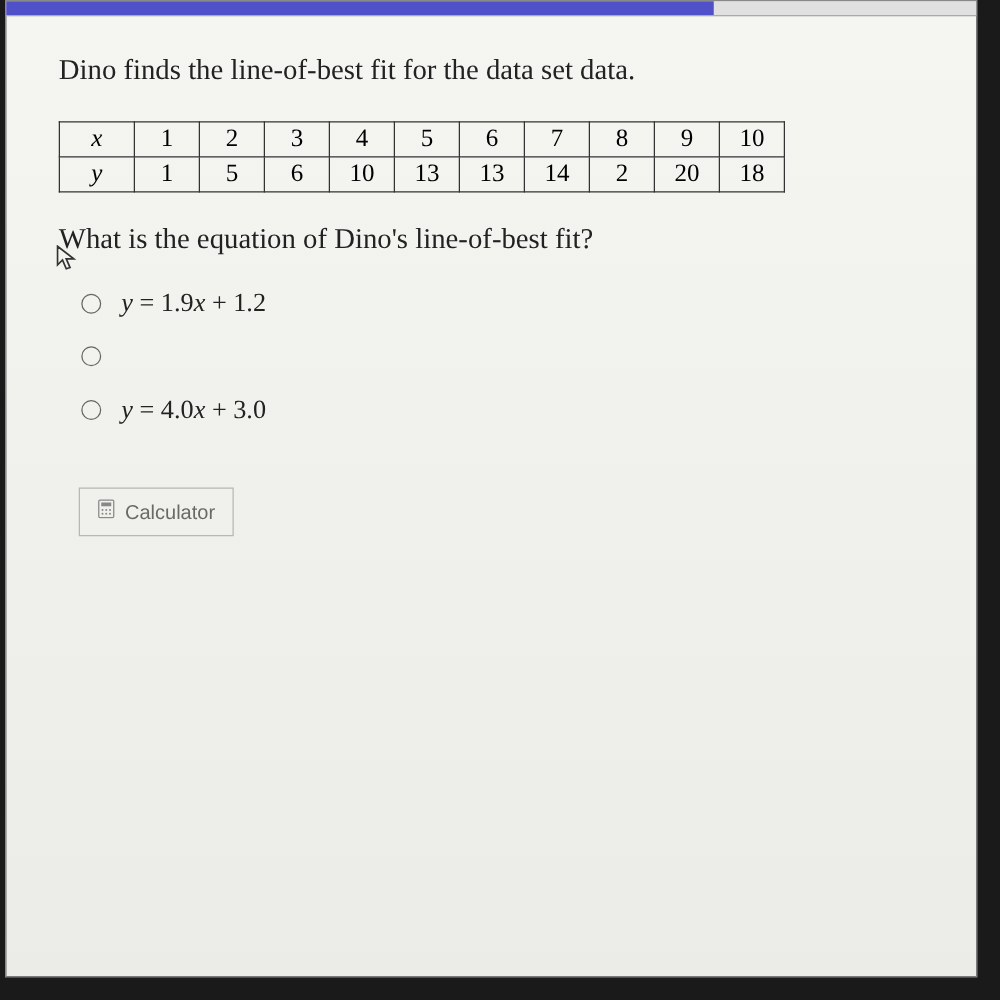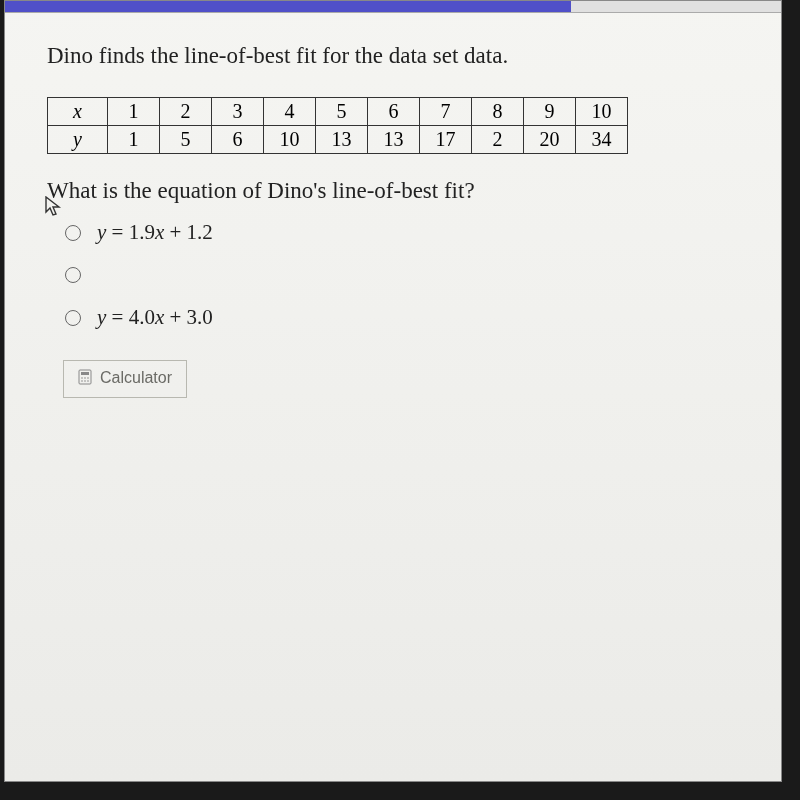--- a/index.html
+++ b/index.html
@@ -67,21 +67,21 @@
       position: absolute;
       left: 40px;
       top: 195px;
       font-size: 20px;
       color: #333;
     }
     .sub-question {
       font-size: 23px;
       color: #222;
       margin-top: 24px;
-      margin-bottom: 16px;
+      margin-bottom: 26px;
       font-weight: 400;
     }
     .options {
       padding-left: 18px;
     }
     .option-row {
       display: flex;
       align-items: center;
       margin-bottom: 22px;
     }
@@ -97,24 +97,24 @@
       font-family: 'Times New Roman', serif;
       font-size: 21px;
       font-style: italic;
       color: #222;
     }
     .option-label .num {
       font-style: normal;
     }
     .calculator-btn {
       display: inline-flex;
-      align-items: flex-start;
+      align-items: flex-end;
       border: 1px solid #b8b8b0;
       padding: 8px 14px;
-      margin-top: 8px;
+      margin-top: 28px;
       margin-left: 16px;
       font-family: Arial, sans-serif;
       font-size: 16px;
       color: #6a6a65;
       background: transparent;
     }
     .calc-icon {
       margin-right: 8px;
       color: #888;
     }
@@ -147,24 +147,24 @@
           <td>10</td>
         </tr>
         <tr>
           <td>y</td>
           <td>1</td>
           <td>5</td>
           <td>6</td>
           <td>10</td>
           <td>13</td>
           <td>13</td>
-          <td>17</td>
+          <td>14</td>
           <td>2</td>
           <td>20</td>
-          <td>34</td>
+          <td>18</td>
         </tr>
       </tbody>
         </table>
 
       <div class="cursor-icon">
         <svg width="18" height="22" viewBox="0 0 18 22">
           <path d="M1 1 L1 16 L5 12 L8 19 L11 18 L8 11 L14 11 Z" fill="none" stroke="#333" stroke-width="1.4"></path>
         </svg>
       </div>
 

